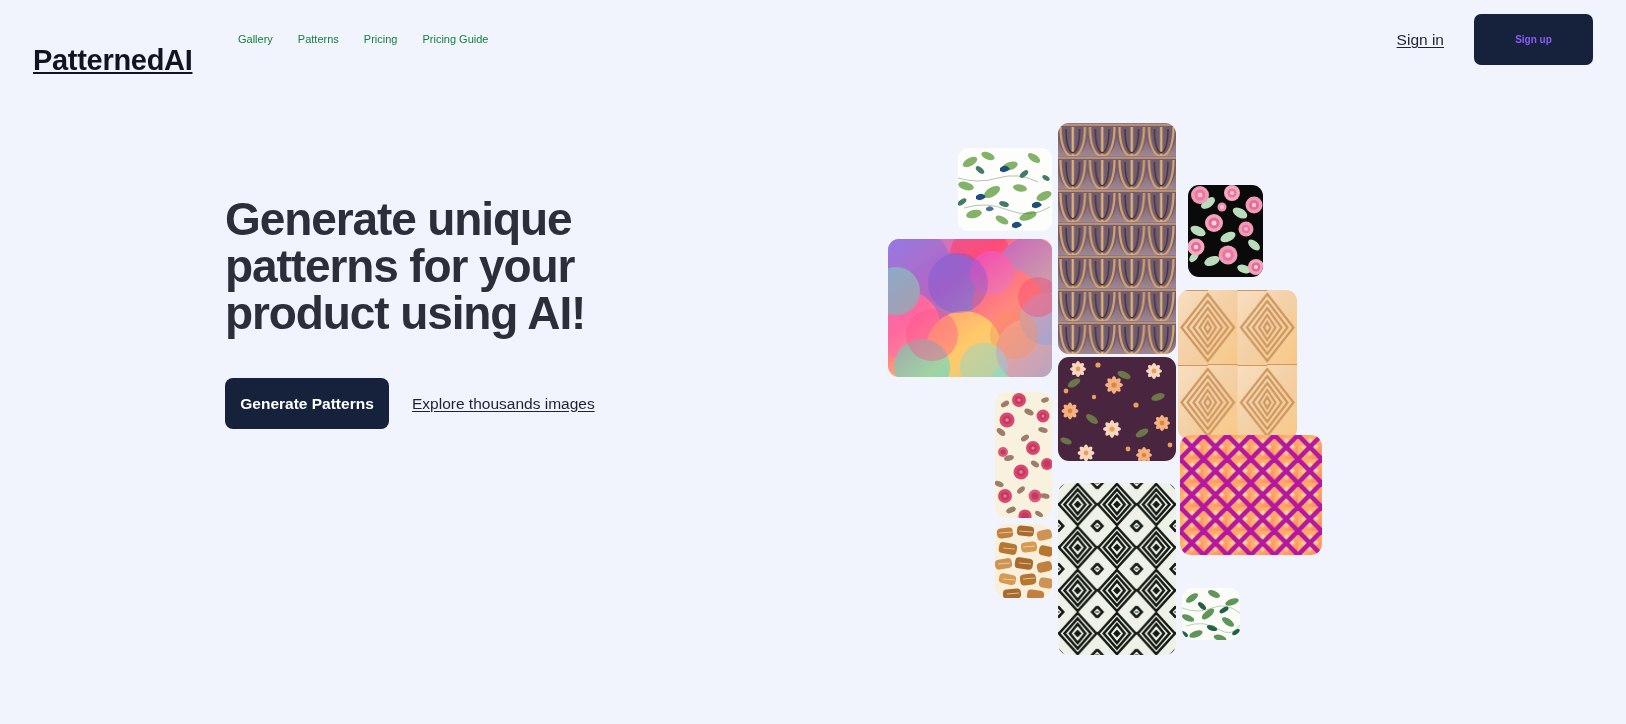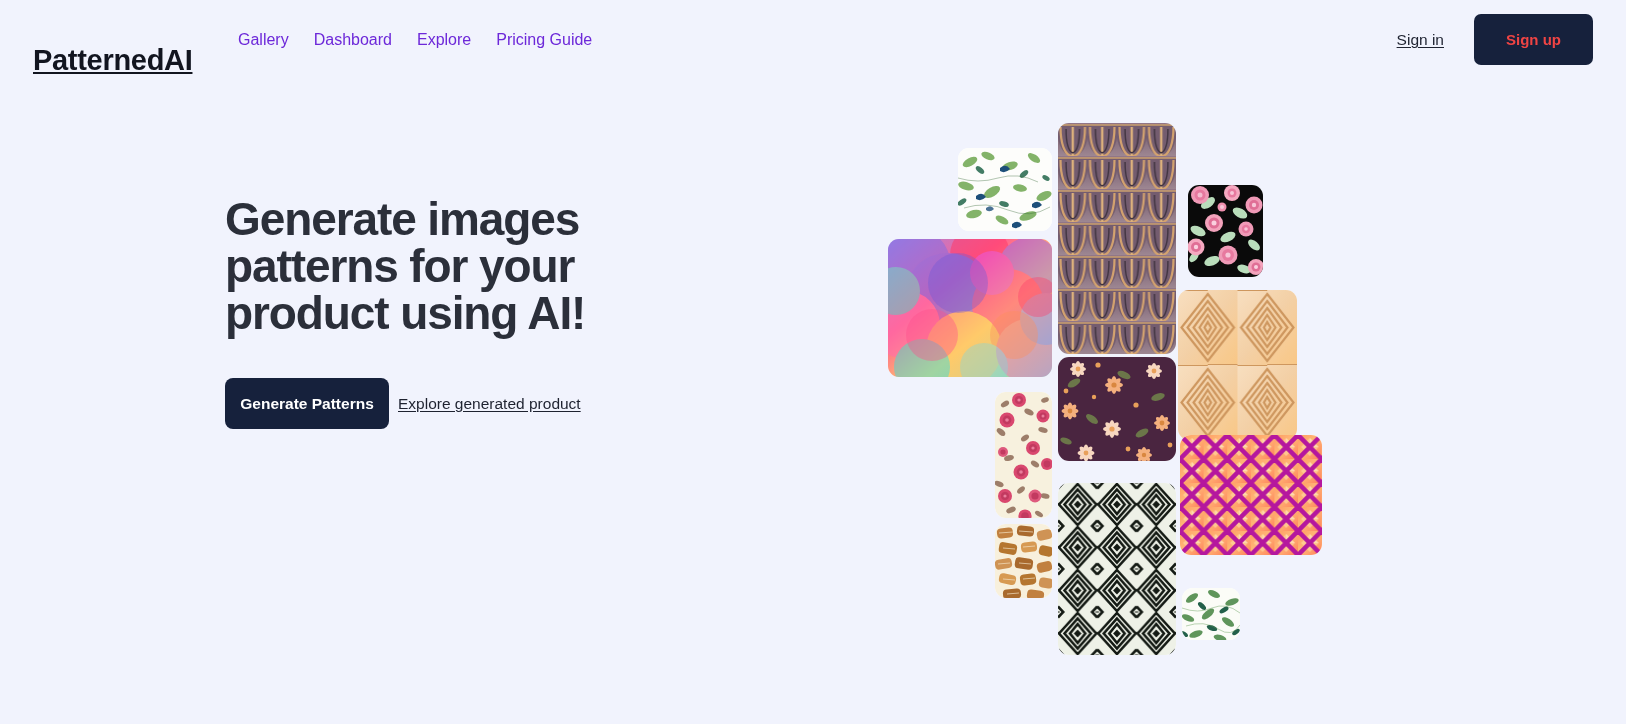--- a/index.html
+++ b/index.html
@@ -37,22 +37,22 @@
   }
   .main-nav {
     position: absolute;
     left: 238px;
     top: 30px;
     display: flex;
     align-items: center;
     gap: 25px;
   }
   .nav-link {
-    font-size: 16px;
-    color: #6d28d9;
+    font-size: 11px;
+    color: #15803d;
     line-height: 19px;
     text-decoration: none;
     white-space: nowrap;
     cursor: pointer;
   }
   .header-actions {
     position: absolute;
     right: 33px;
     top: 14px;
     display: flex;
@@ -62,22 +62,22 @@
   .signin-link {
     font-size: 15.5px;
     color: #1e2230;
     text-decoration: underline;
     text-underline-offset: 2px;
     cursor: pointer;
     line-height: 19px;
   }
   .signup-btn {
     background: #16213c;
-    color: #ef4444;
-    font-size: 15px;
+    color: #8b5cf6;
+    font-size: 10px;
     font-weight: 700;
     border: none;
     border-radius: 7px;
     width: 119px;
     height: 51px;
     cursor: pointer;
     font-family: "Liberation Sans", sans-serif;
   }
 
   
@@ -99,21 +99,21 @@
     margin-top: 48px;
     font-size: 15.5px;
     line-height: 21px;
     color: #5c6270;
     width: 405px;
   }
   .hero-cta {
     margin-top: 41px;
     display: flex;
     align-items: center;
-    gap: 9px;
+    gap: 23px;
   }
   .generate-btn {
     background: #16213c;
     color: #ffffff;
     font-size: 15.5px;
     font-weight: 700;
     border: none;
     border-radius: 8px;
     width: 164px;
     height: 51px;
@@ -161,39 +161,39 @@
 </style>
 </head>
 <body>
 
 <header class="site-header">
 
   <a class="brand" href="#">PatternedAI</a>
 
   <nav class="main-nav">
     <a class="nav-link" href="#">Gallery</a>
-    <a class="nav-link" href="#">Dashboard</a>
-    <a class="nav-link" href="#">Explore</a>
+    <a class="nav-link" href="#">Patterns</a>
+    <a class="nav-link" href="#">Pricing</a>
     <a class="nav-link" href="#">Pricing Guide</a>
   </nav>
 
   <div class="header-actions">
     <a class="signin-link" href="#">Sign in</a>
     <button class="signup-btn">Sign up</button>
   </div>
 
 </header>
 
 <section class="hero-copy">
-  <h1 class="hero-title">Generate images
+  <h1 class="hero-title">Generate unique
 patterns for your
 product using AI!</h1>
   <div class="hero-cta">
     <button class="generate-btn">Generate Patterns</button>
-    <a class="explore-link" href="#">Explore generated product</a>
+    <a class="explore-link" href="#">Explore thousands images</a>
   </div>
 </section>
 
 <section class="collage">
 
   <div class="tile t-leaves-blue">
     <svg class="sw" viewBox="0 0 94 83" preserveAspectRatio="none">
       <rect width="94" height="83" fill="#fdfdfb"></rect>
       <g fill="#6ea64f" opacity=".85">
         <ellipse cx="12" cy="14" rx="8" ry="4" transform="rotate(-28 12 14)"></ellipse>

